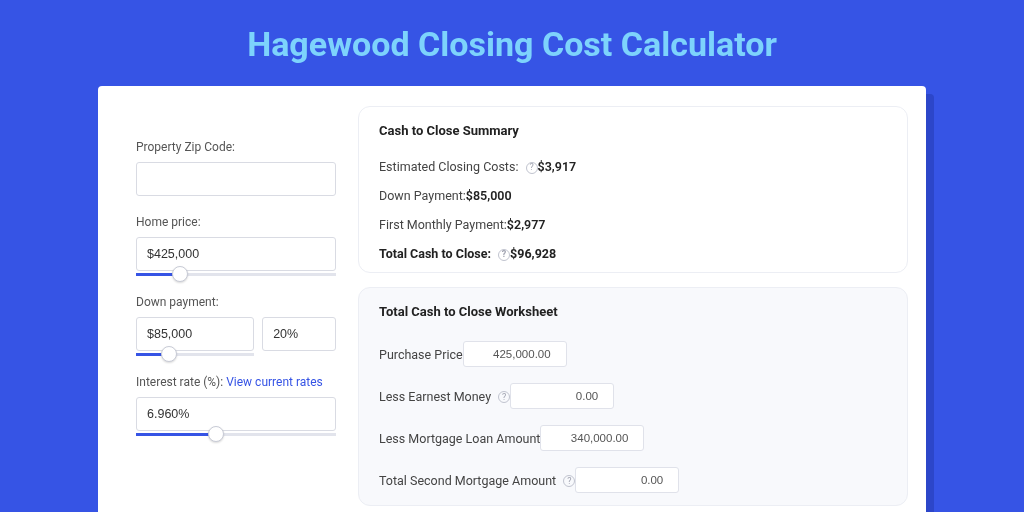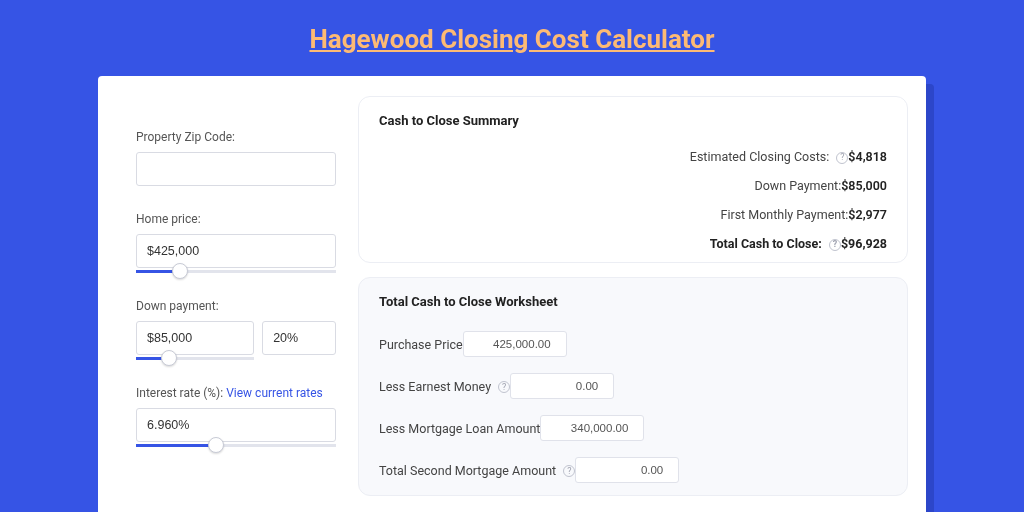--- a/index.html
+++ b/index.html
@@ -5,25 +5,24 @@
   * { box-sizing: border-box; margin: 0; padding: 0; }
   body {
     font-family: -apple-system, BlinkMacSystemFont, "Segoe UI", Roboto, Helvetica, Arial, sans-serif;
     background: #3654e5;
     width: 1024px;
     height: 512px;
     overflow: hidden;
   }
   .page-title {
     text-align: center;
-    color: #fdba74;
-    font-size: 26px;
+    color: #7dd3fc;
+    font-size: 34px;
     font-weight: 700;
     padding: 24px 0 22px;
-    text-decoration: underline;
   }
   .panel-wrap {
     margin: 0 auto;
     width: 828px;
     position: relative;
   }
   .panel-shadow {
     position: absolute;
     top: 8px; left: 8px;
     width: 100%; height: 600px;
@@ -45,21 +44,21 @@
     font-size: 12px;
     color: #4a4a4a;
   }
   .right {
     flex: 1;
     padding: 20px 18px 20px 0;
     display: flex;
     flex-direction: column;
     gap: 14px;
   }
-  .field-group { margin-bottom: 26px; }
+  .field-group { margin-bottom: 19px; }
   .field-label {
     font-size: 12px;
     color: #555;
     margin-bottom: 8px;
     display: block;
   }
   .field-label a { color: #3654e5; text-decoration: none; }
   .text-input {
     width: 100%;
     height: 34px;
@@ -105,21 +104,21 @@
   }
   .card.gray { background: #f8f9fc; }
   .card-title {
     font-size: 13px;
     font-weight: 700;
     color: #222;
     margin-bottom: 14px;
   }
   .sum-row {
     display: flex;
-    justify-content: flex-end;
+    justify-content: flex-start;
     align-items: center;
     font-size: 12.5px;
     color: #444;
     padding: 7px 0;
   }
   .sum-row.bold { font-weight: 700; color: #222; }
   .sum-val { font-weight: 600; color: #222; }
   .sum-row.bold .sum-val { font-weight: 700; }
   .help-icon {
     display: inline-flex;
@@ -214,21 +213,21 @@
     <div class="right">
 
       <div class="card">
         <div class="card-title">Cash to Close Summary</div>
 
         <div class="sum-row">
           <span>
             <span>Estimated Closing Costs:</span>
             <span class="help-icon">?</span>
           </span>
-          <span class="sum-val">$4,818</span>
+          <span class="sum-val">$3,917</span>
         </div>
         <div class="sum-row">
           <span>Down Payment:</span>
           <span class="sum-val">$85,000</span>
         </div>
         <div class="sum-row">
           <span>First Monthly Payment:</span>
           <span class="sum-val">$2,977</span>
         </div>
         <div class="sum-row bold">

